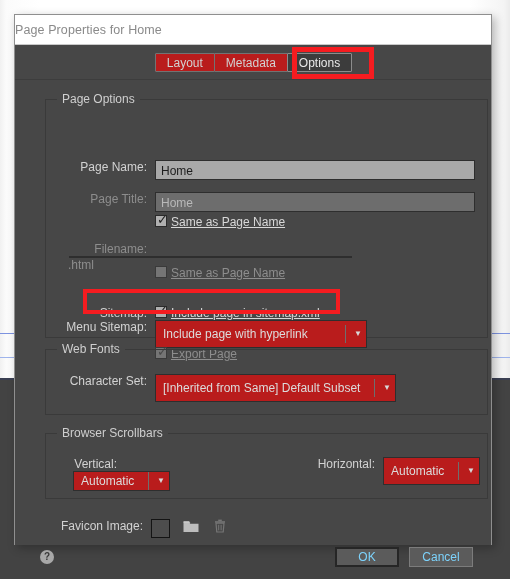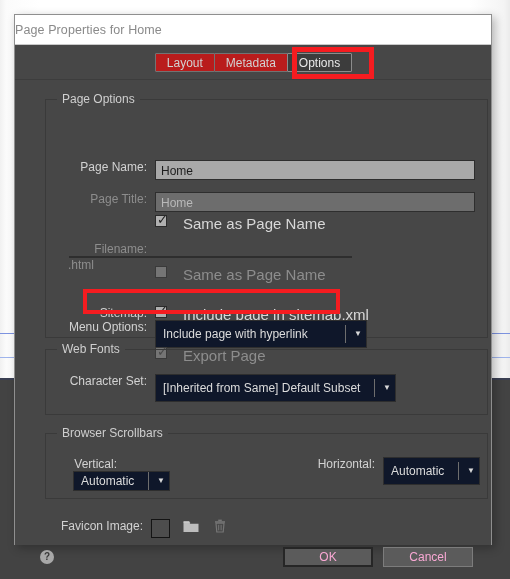--- a/index.html
+++ b/index.html
@@ -182,32 +182,33 @@
   .checkbox .tick {
     position: absolute;
     left: 1px;
     top: -3px;
     font-size: 13px;
     line-height: 13px;
     color: #1e1e1e;
   }
   .checkbox.disabled .tick { color: #494949; }
   .checkbox-label {
-    font-size: 15px;
+    font-size: 12px;
     color: #d8d8d8;
-    margin-left: 16px;
-    white-space: nowrap;
+    margin-left: 4px;
+    white-space: nowrap;
+    text-decoration: underline;
   }
   .checkbox-label.disabled { color: #8d8d8d; }
 
   
   .dropdown {
     height: 28px;
     box-sizing: border-box;
-    background: #0f172a;
+    background: #b91c1c;
     border: 1px solid #2e2e2e;
     display: flex;
     align-items: center;
     position: relative;
   }
   .dropdown .dd-text {
     font-size: 12px;
     color: #dcdcdc;
     padding-left: 7px;
     flex: 1 1 auto;
@@ -276,26 +277,26 @@
     text-align: center;
     box-sizing: border-box;
   }
   #footer-buttons {
     margin-left: auto;
     margin-right: 18px;
     display: flex;
     gap: 10px;
   }
   .dialog-button {
-    width: 90px;
+    width: 64px;
     height: 20px;
     line-height: 18px;
     text-align: center;
     font-size: 12px;
-    color: #f9a8d4;
+    color: #7dd3fc;
     background: #5b5b5b;
     border: 1px solid #7c7c7c;
     box-sizing: border-box;
   }
   .dialog-button.default {
     border: 2px solid #262626;
     line-height: 16px;
   }
 </style>
 </head>
@@ -357,21 +358,21 @@
     <div class="row" style="left:46px; top:261px;">
       <span class="field-label" style="width:86px;">Sitemap:</span>
       <span class="checkbox" style="margin-left:8px;">
         <span class="tick">✓</span>
       </span>
       <span class="checkbox-label">Include page in sitemap.xml</span>
     </div>
     <div id="sitemap-highlight-box"></div>
 
     <div class="row" style="left:46px; top:275px;">
-      <span class="field-label" style="width:86px;">Menu Options:</span>
+      <span class="field-label" style="width:86px;">Menu Sitemap:</span>
       <span class="dropdown" style="width:212px; margin-left:8px;">
         <span class="dd-text">Include page with hyperlink</span>
         <span class="dd-sep"></span>
         <span class="dd-arrow">▼</span>
       </span>
     </div>
 
     <div class="row" style="left:140px; top:302px;">
       <span class="checkbox disabled">
         <span class="tick">✓</span>

